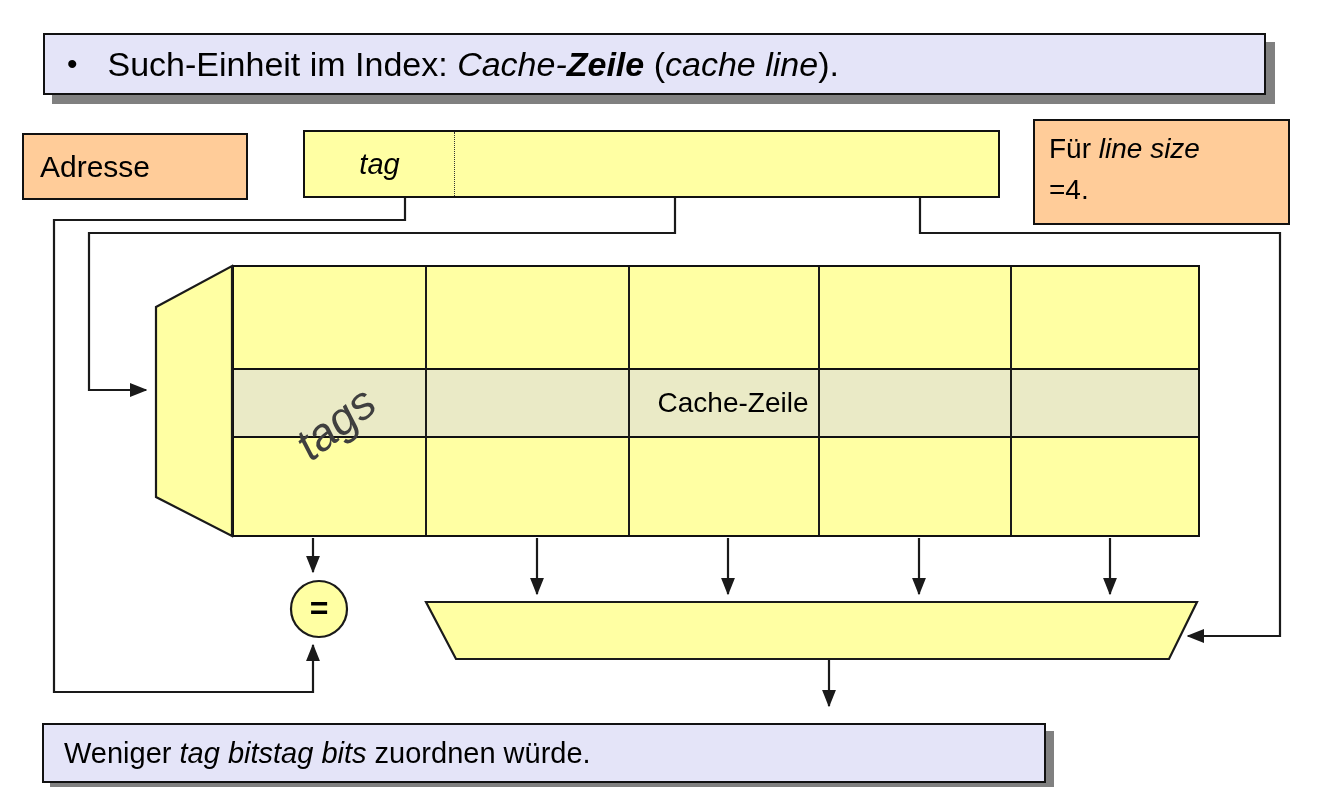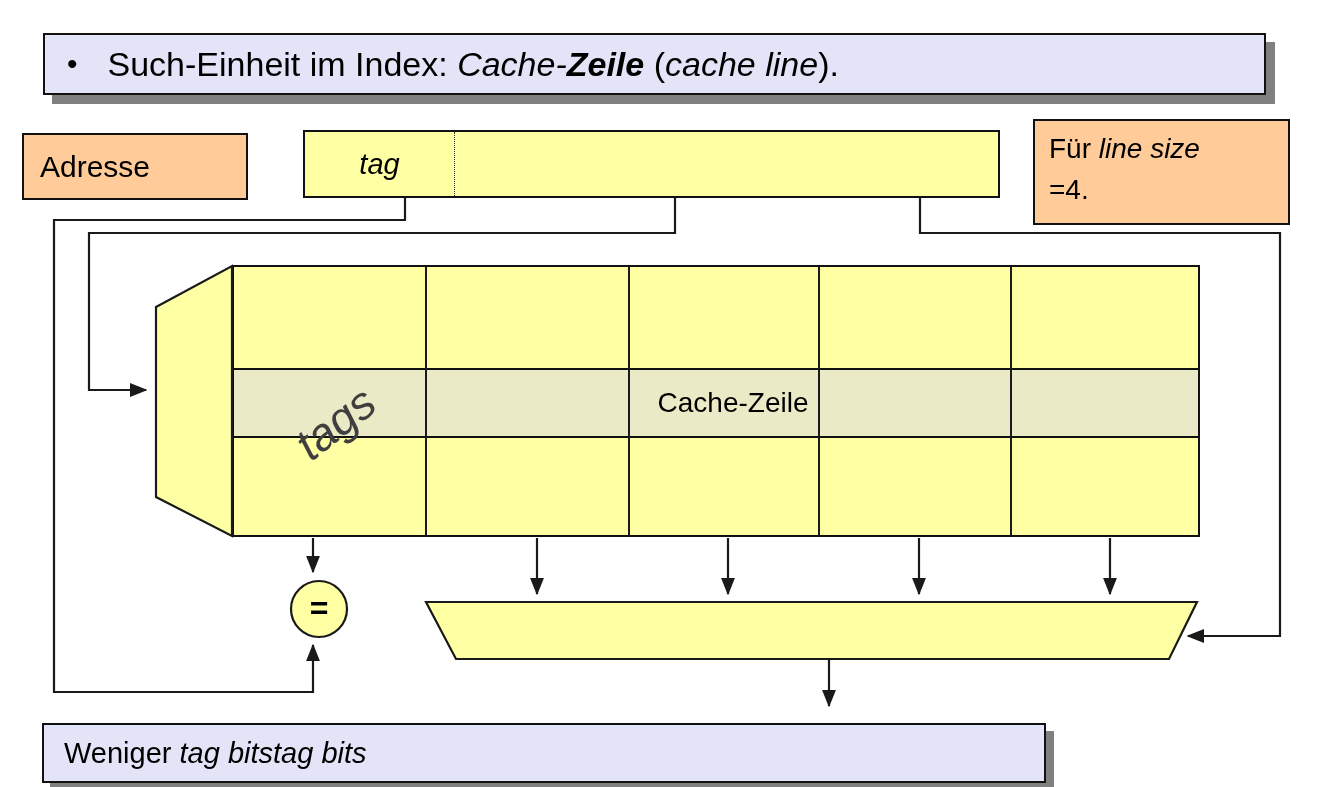--- a/index.html
+++ b/index.html
@@ -137,15 +137,16 @@
     <line class="wire" marker-end="url(#ah)" x1="829" y1="659" x2="829" y2="706"></line>
     <circle class="shape" cx="319" cy="609" r="28"></circle>
   </svg>
 
   <div class="eq-label">=</div>
 
   <div class="banner bottom-banner">
     <span>Weniger </span>
     <span class="i">tag bits</span>
     <span class="i">tag bits</span>
+    <span> zuordnen würde.</span>
   </div>
 
 </div>
 
 </body></html>

